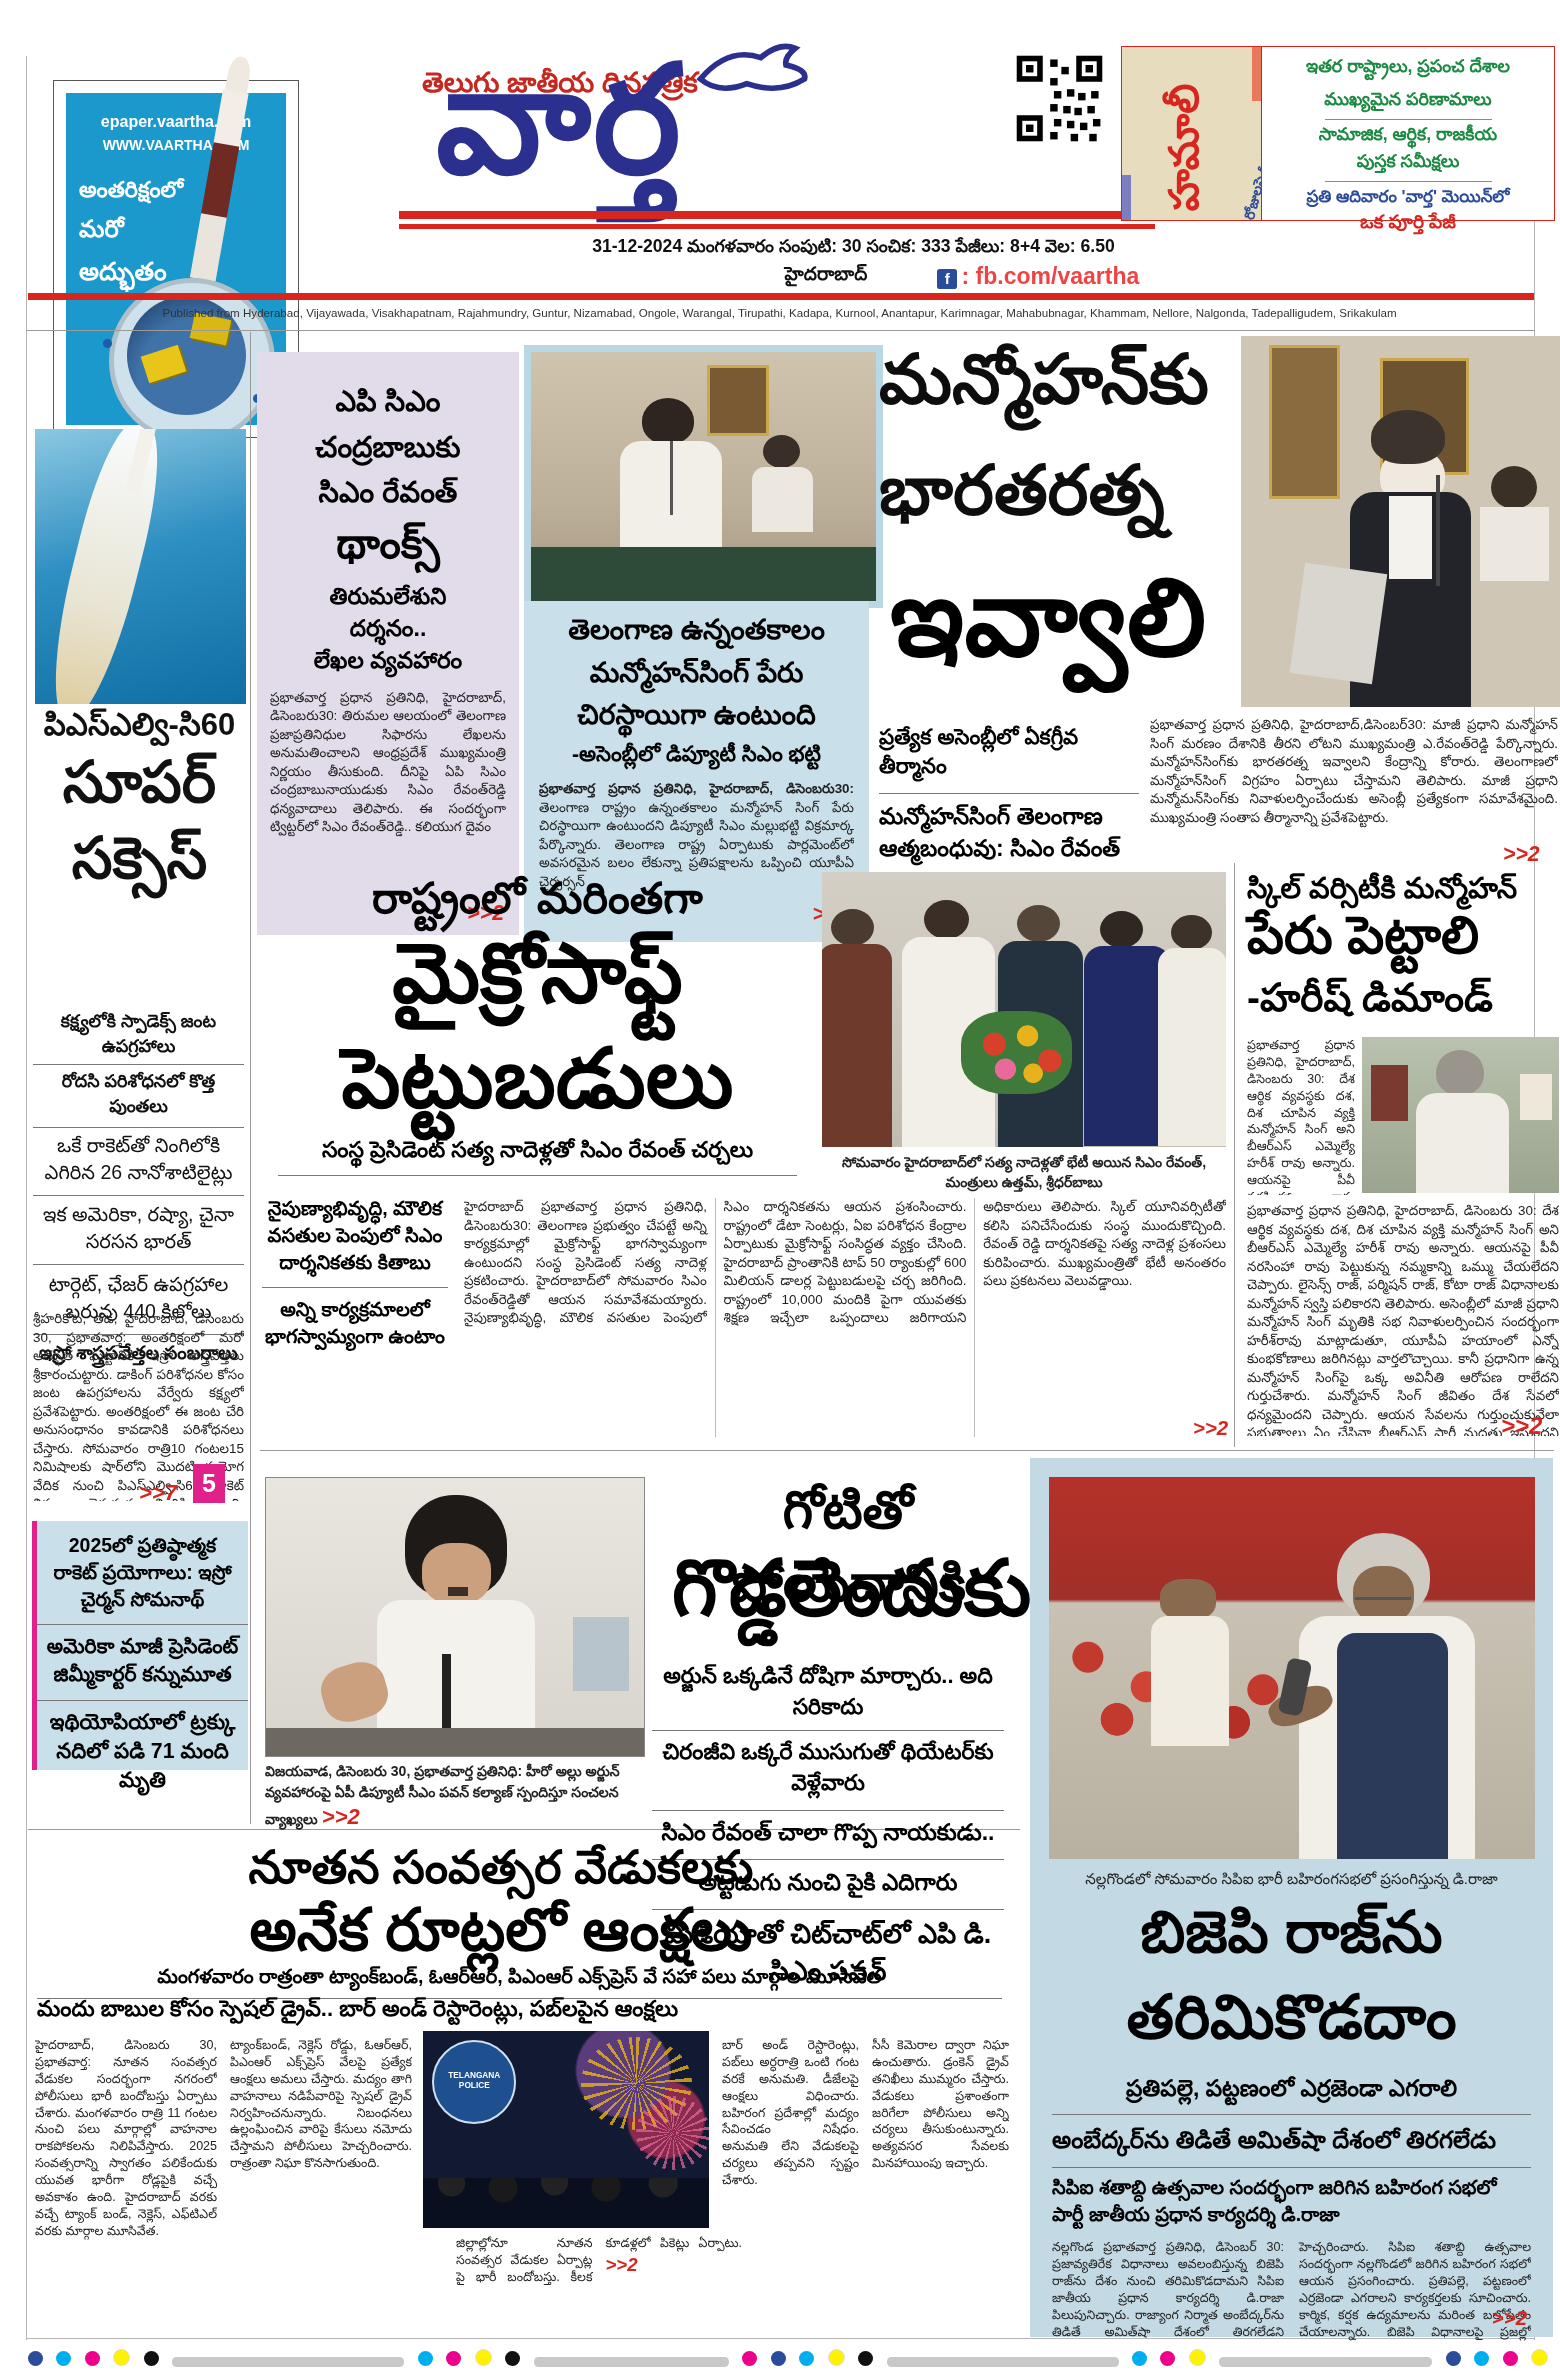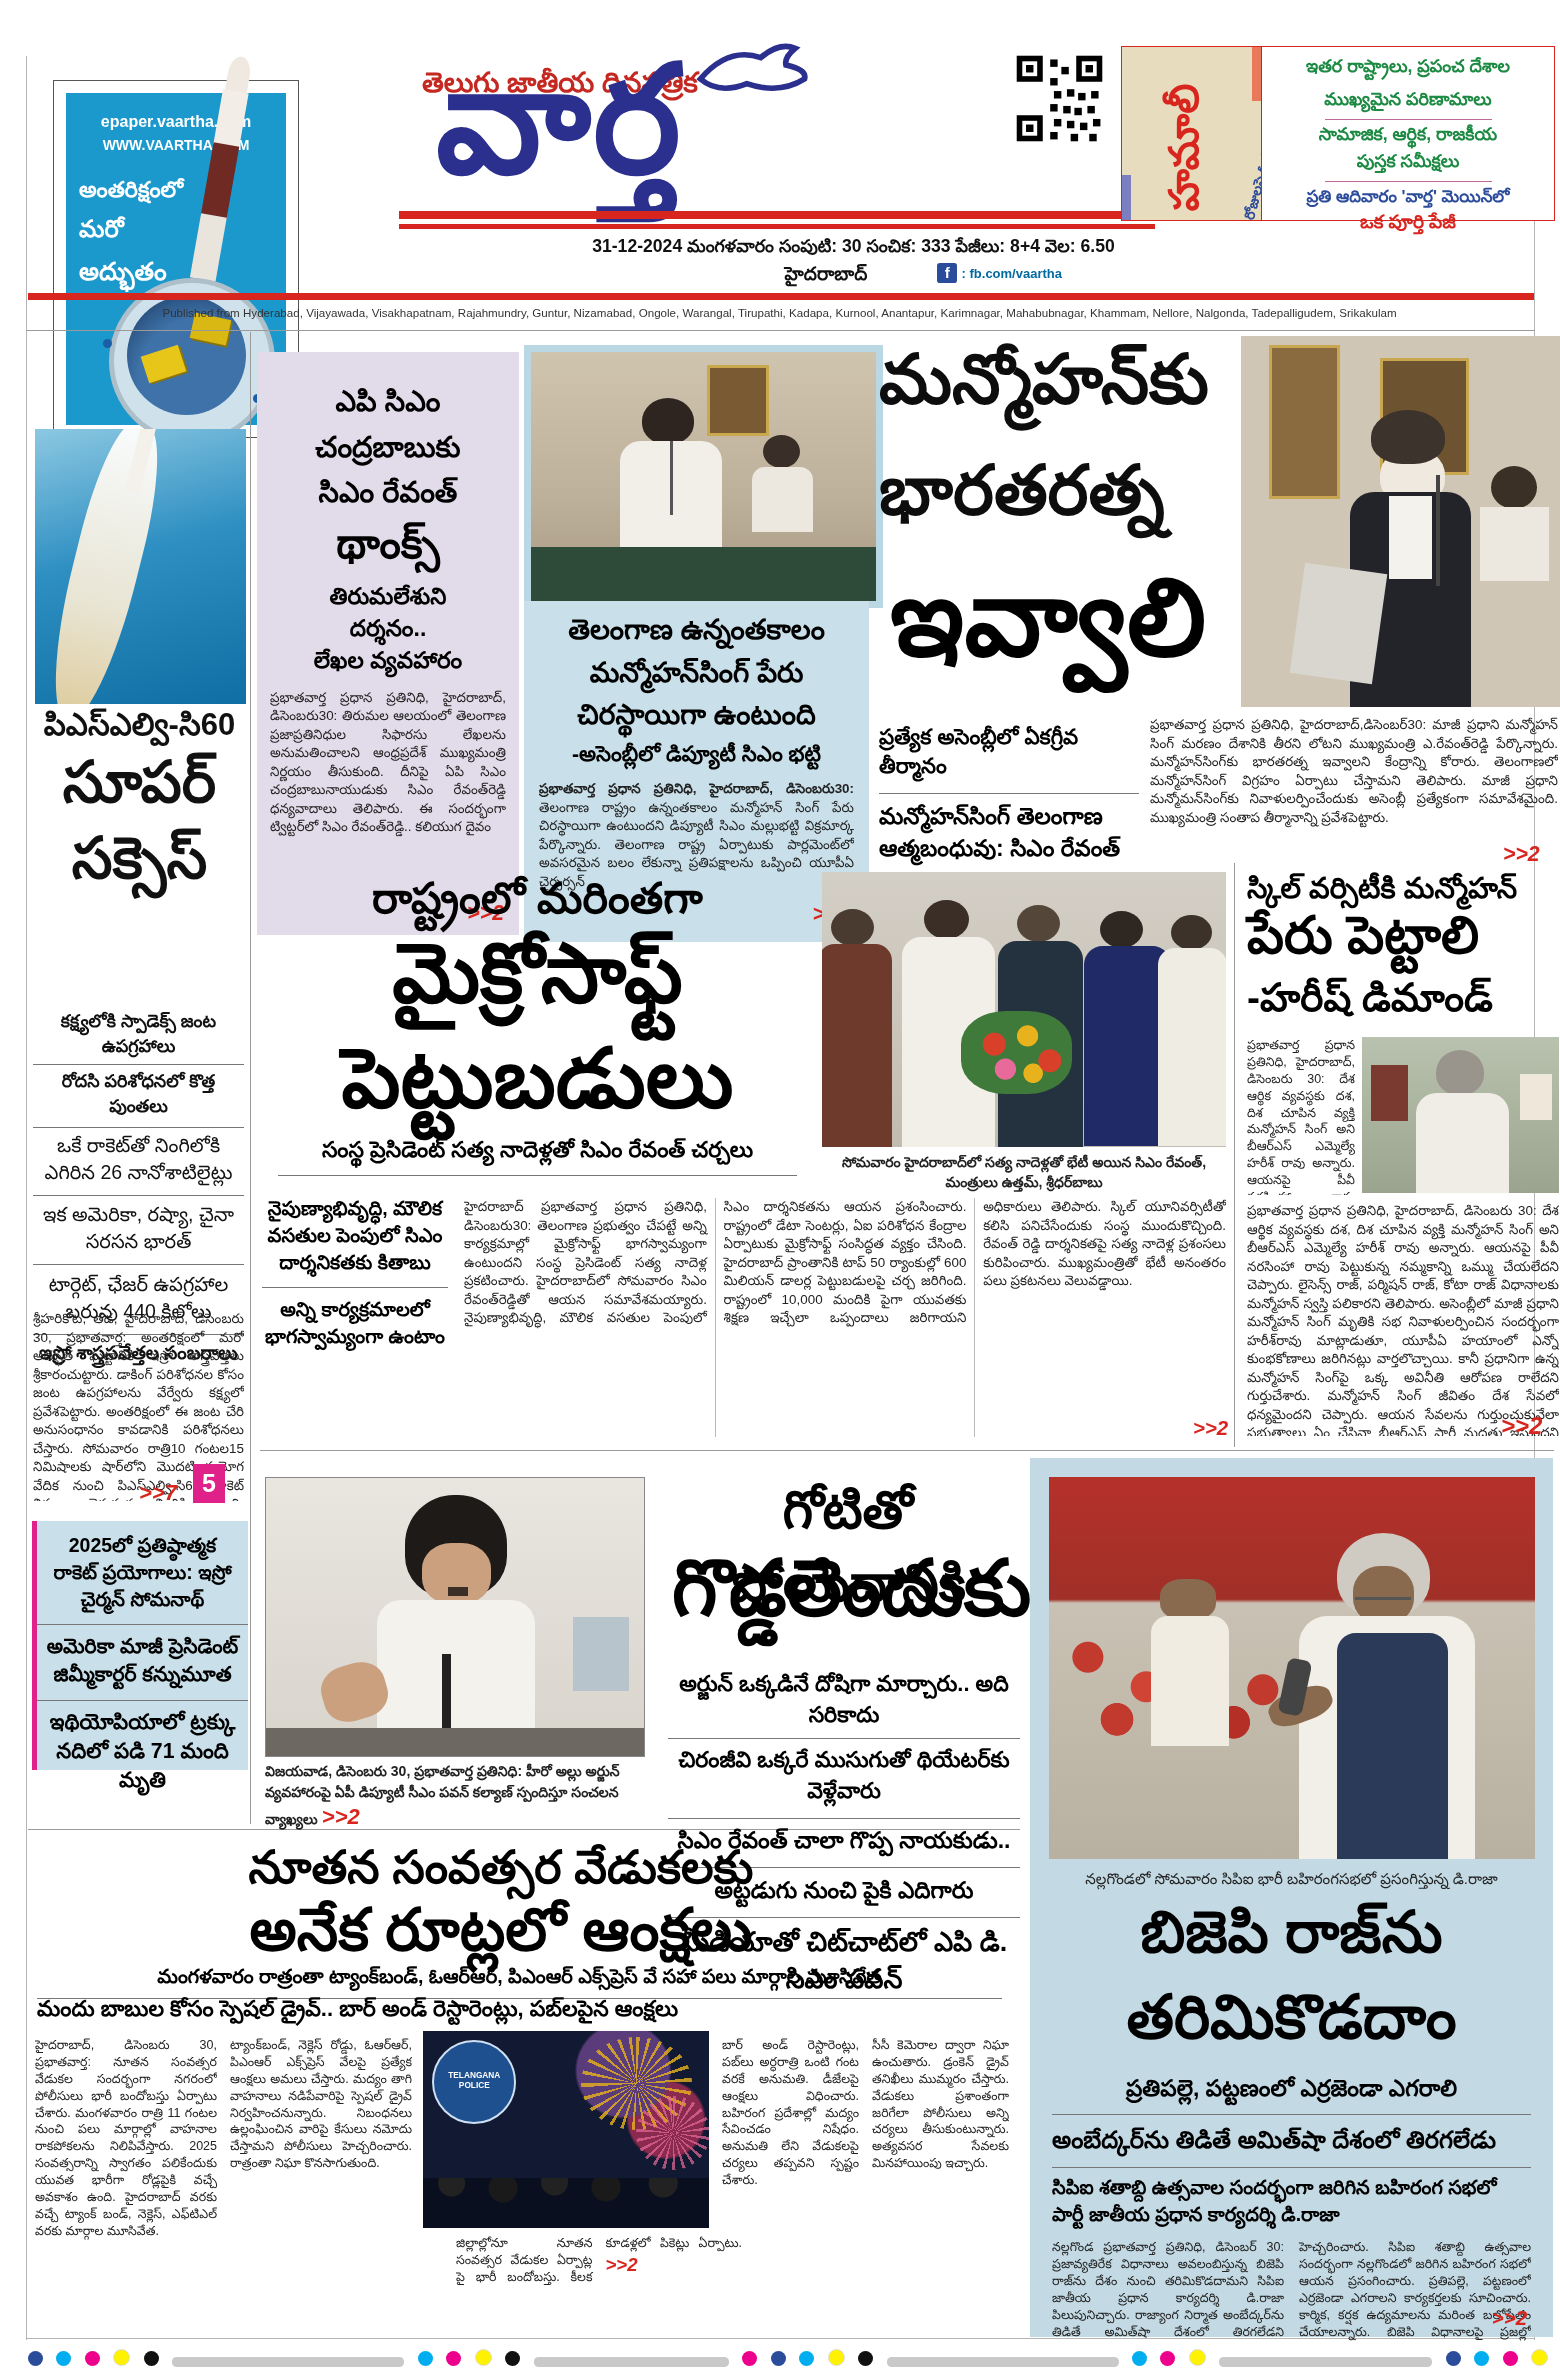--- a/index.html
+++ b/index.html
@@ -118,21 +118,21 @@
       <div style="border-bottom:1.4px solid #c06a9a;width:167px;margin:4.6px auto;"></div>
       <div style="color:#2b4b9b;font-size:16.7px;font-weight:bold;">ప్రతి ఆదివారం 'వార్త' మెయిన్‌లో</div>
       <div style="color:#d8261f;font-size:18.6px;font-weight:bold;margin-top:1.9px;">ఒక పూర్తి పేజీ</div>
     </div>
   </div>
 
   <div class="abs bold center" style="left:501px;top:236px;width:705px;font-size:17.6px;color:#111;">31-12-2024 మంగళవారం సంపుటి: 30 సంచిక: 333  పేజీలు: 8+4  వెల: 6.50</div>
   <div class="abs bold center" style="left:733px;top:263px;width:186px;font-size:18.6px;color:#111;">హైదరాబాద్</div>
   <div class="abs" style="left:937px;top:263px;width:204px;">
     <span class="fbicon">f</span>
-    <span class="bold" style="color:#0369a1;font-size:13px;margin-top:16px;">: fb.com/vaartha</span>
+    <span class="bold" style="color:#ef4444;font-size:23px;margin-top:16px;">: fb.com/vaartha</span>
   </div>
   <div class="redrule" style="left:28px;top:293px;width:1506px;height:6.5px;"></div>
   <div class="abs center" style="left:93px;top:306px;width:1373px;font-size:11.6px;color:#333;">Published from Hyderabad, Vijayawada, Visakhapatnam, Rajahmundry, Guntur, Nizamabad, Ongole, Warangal, Tirupathi, Kadapa, Kurnool, Anantapur, Karimnagar, Mahabubnagar, Khammam, Nellore, Nalgonda, Tadepalligudem, Srikakulam</div>
   <div class="hrule" style="left:26px;top:330px;width:1509px;"></div>
 
   <div class="vrule" style="left:250px;top:332px;height:1492px;"></div>
   <div class="vrule" style="left:1234px;top:863px;height:584px;"></div>
   <div class="hrule" style="left:260px;top:1450px;width:1294px;"></div>
   <div class="hrule" style="left:28px;top:1829px;width:992px;"></div>
 
@@ -267,21 +267,21 @@
     <div class="abs" style="left:176px;top:176px;width:9.3px;height:74px;background:#222;"></div>
     <div class="abs" style="left:0;bottom:0;width:100%;height:28px;background:#6e6862;"></div>
     <div class="abs" style="right:15px;top:139px;width:56px;height:74px;background:#b8c4cc;"></div>
   </div>
   <div class="abs" style="left:265px;top:1762px;width:378px;">
     <span class="capt">విజయవాడ, డిసెంబరు 30, ప్రభాతవార్త ప్రతినిధి: హీరో అల్లు అర్జున్ వ్యవహారంపై ఏపీ డిప్యూటీ సీఎం పవన్ కల్యాణ్ స్పందిస్తూ సంచలన వ్యాఖ్యలు</span>
     <span class="more" style="font-size:22px;">&gt;&gt;2</span>
   </div>
   <div class="abs bold center" style="left:672px;top:1480px;width:352px;font-size:52px;">గోటితో పోయేదానికి</div>
   <div class="abs bold center" style="left:672px;top:1543px;width:352px;font-size:78px;">గొడ్డలెందుకు..</div>
-  <div class="abs" style="left:668px;top:1657px;width:352px;margin-top:8px;">
+  <div class="abs" style="left:652px;top:1657px;width:352px;">
     <div class="bold center sep" style="font-size:22px;padding:5.6px 0;">అర్జున్ ఒక్కడినే దోషిగా మార్చారు.. అది సరికాదు</div>
     <div class="bold center sep" style="font-size:22px;padding:8.3px 0;">చిరంజీవి ఒక్కరే ముసుగుతో థియేటర్‌కు వెళ్లేవారు</div>
     <div class="bold center sep" style="font-size:23px;padding:8.3px 0;">సిఎం రేవంత్ చాలా గొప్ప నాయకుడు..</div>
     <div class="bold center sep" style="font-size:23px;padding:8.3px 0;">అట్టడుగు నుంచి పైకి ఎదిగారు</div>
     <div class="bold center" style="font-size:27px;padding-top:9.3px;">మీడియాతో చిట్‌చాట్‌లో ఎపి డి. సిఎం పవన్</div>
   </div>
 
   <div class="abs" style="left:1030px;top:1458px;width:523px;height:879px;background:#c3d9e3;">
     <div class="ph" style="left:18.6px;top:18.6px;width:486px;height:382px;background:linear-gradient(180deg,#b5312a 0%,#a03028 32%,#c9c2b4 33%,#b8b0a0 100%);">
       <div class="abs" style="left:0;top:121px;width:100%;height:148px;background:radial-gradient(circle at 8% 40%,#c23a2e 15px,transparent 16px),radial-gradient(circle at 20% 60%,#d04436 15px,transparent 16px),radial-gradient(circle at 32% 36%,#b52f26 14px,transparent 15px),radial-gradient(circle at 44% 62%,#c23a2e 15px,transparent 16px),radial-gradient(circle at 56% 40%,#d04436 14px,transparent 15px),radial-gradient(circle at 14% 82%,#c23a2e 16px,transparent 16.7px),radial-gradient(circle at 38% 84%,#b52f26 16px,transparent 16.7px),transparent;"></div>

